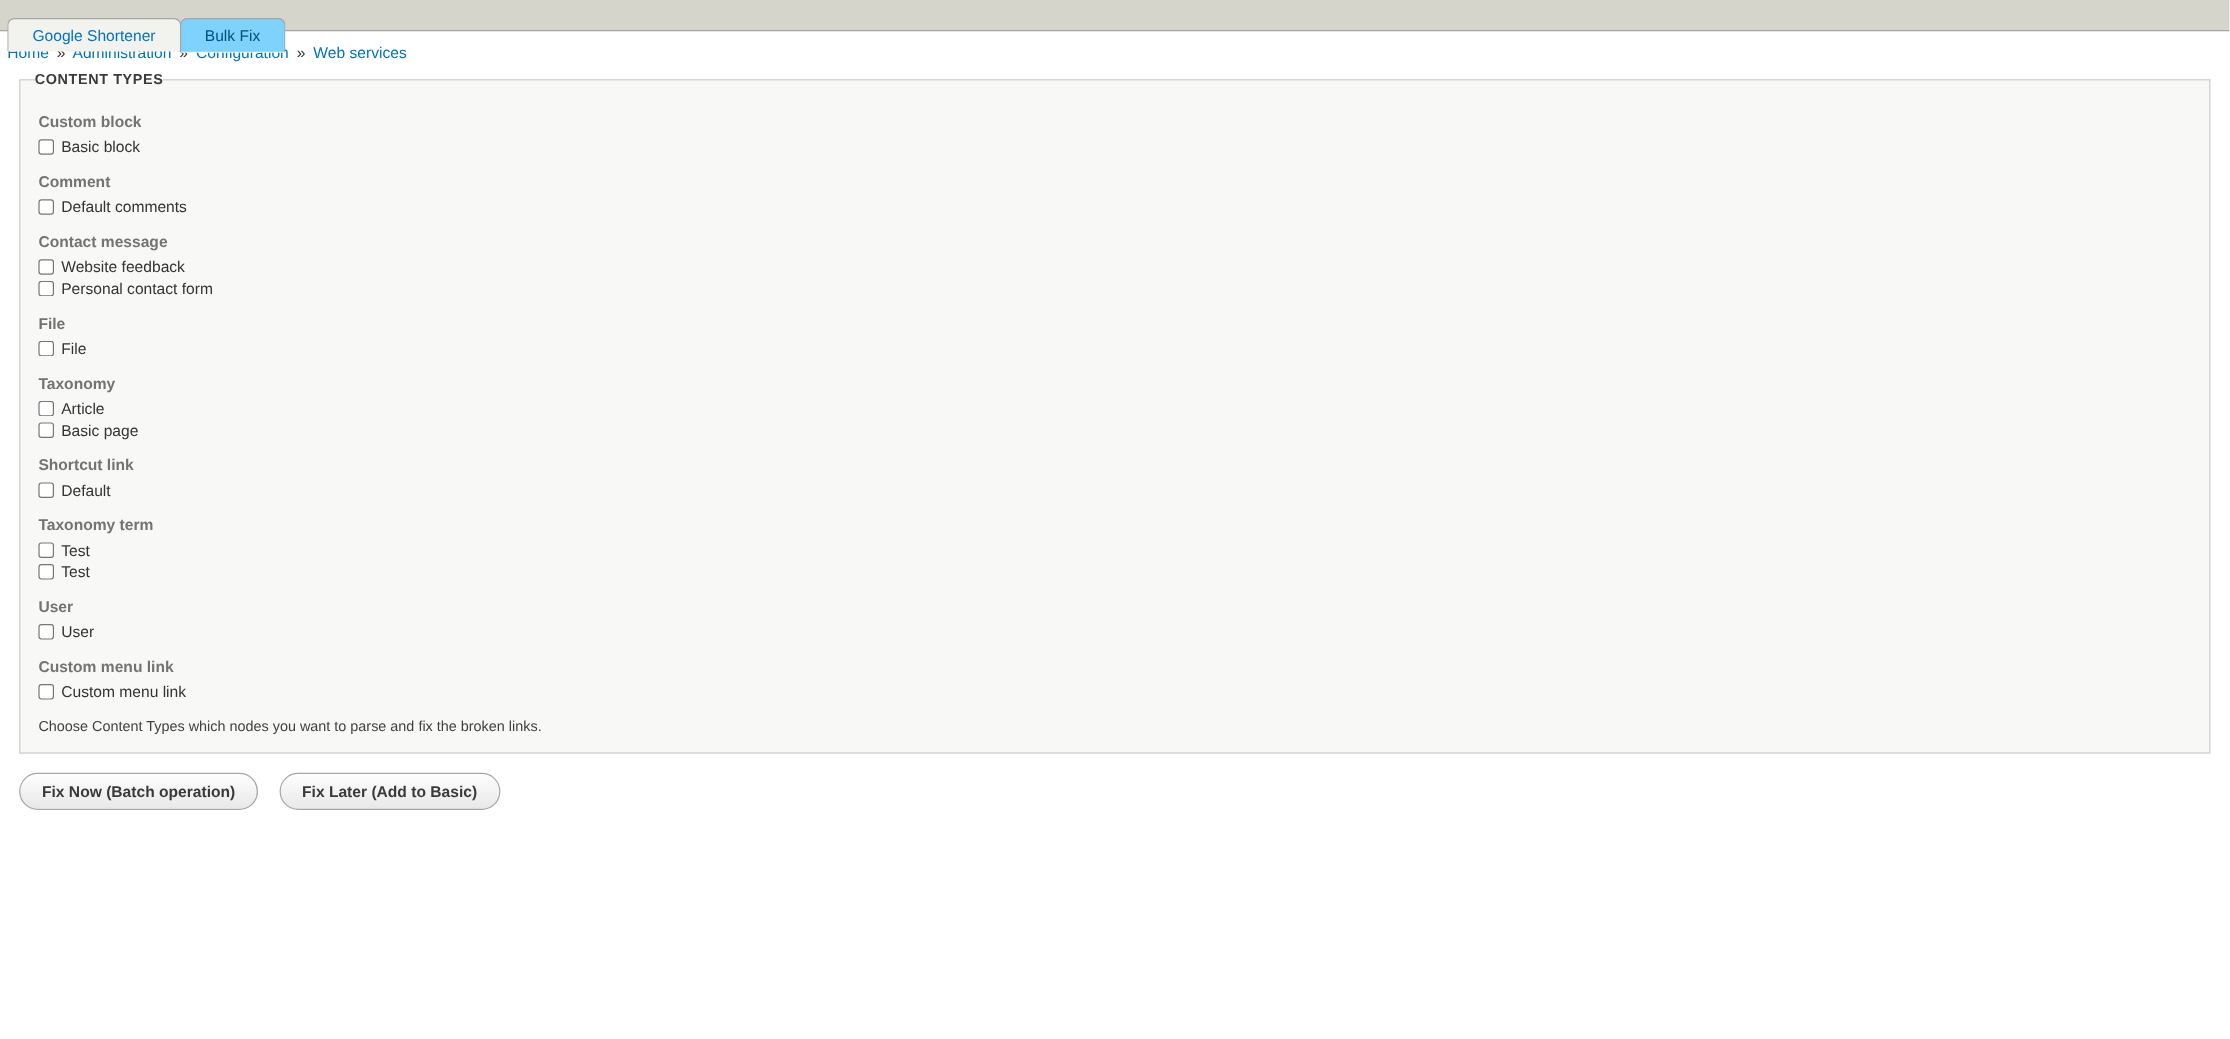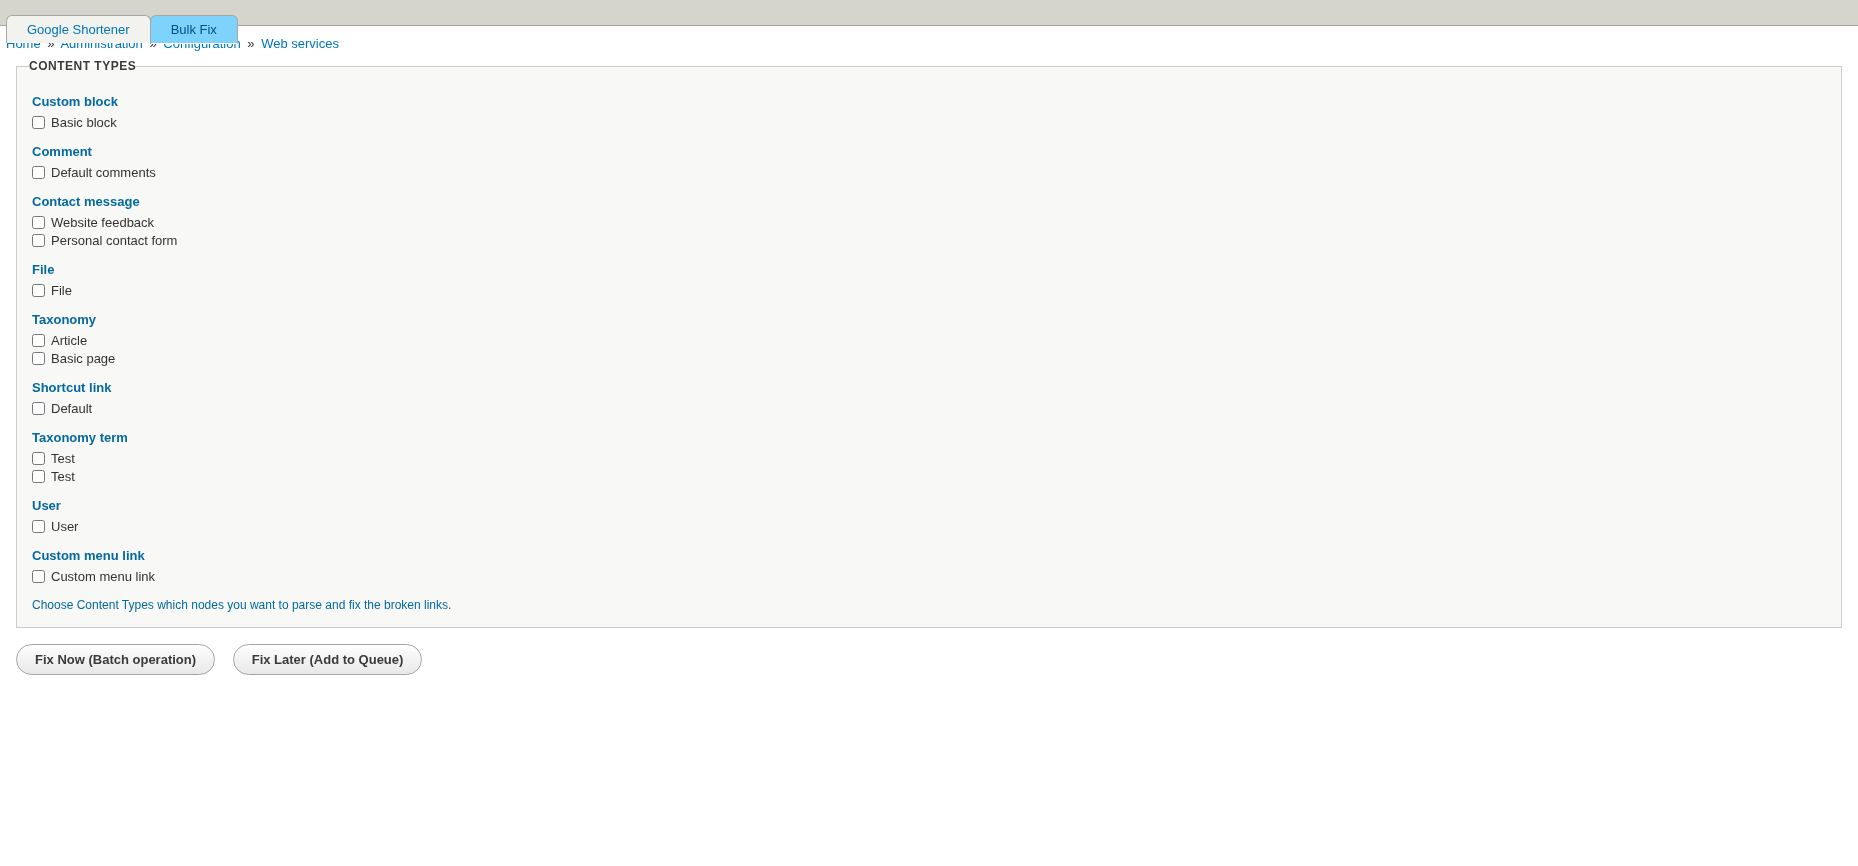--- a/index.html
+++ b/index.html
@@ -79,42 +79,42 @@
       margin-left: -3px;
       font-size: 12px;
       font-weight: bold;
       letter-spacing: 0.5px;
       color: #3b3b3b;
       text-transform: uppercase;
     }
     .group-label {
       font-weight: bold;
       font-size: 13px;
-      color: #0369a1;
+      color: #737373;
       margin-top: 14px;
       margin-bottom: 6px;
     }
     .group-label.first {
       margin-top: 8px;
     }
     .checkbox-row {
       display: flex;
       align-items: center;
       margin: 3px 0;
       font-size: 13px;
       color: #333;
     }
     .checkbox-row input[type="checkbox"] {
       margin: 0 6px 0 0;
       width: 13px;
       height: 13px;
     }
     .description {
       font-size: 12px;
-      color: #0369a1;
+      color: #404040;
       margin-top: 14px;
     }
     .actions {
       padding: 0 0 16px 0;
     }
     .btn {
       display: inline-block;
       background: linear-gradient(#fefefe, #e8e8e8);
       border: 1px solid #a6a6a6;
       border-radius: 18px;
@@ -219,15 +219,15 @@
     <label class="checkbox-row">
       <input type="checkbox" style="">
       <span>Custom menu link</span>
     </label>
 
     <div class="description">Choose Content Types which nodes you want to parse and fix the broken links.</div>
   </fieldset>
 
   <div class="actions">
     <button class="btn">Fix Now (Batch operation)</button>
-    <button class="btn">Fix Later (Add to Queue)</button>
+    <button class="btn">Fix Later (Add to Basic)</button>
   </div>
 </div>
 
 </body></html>

